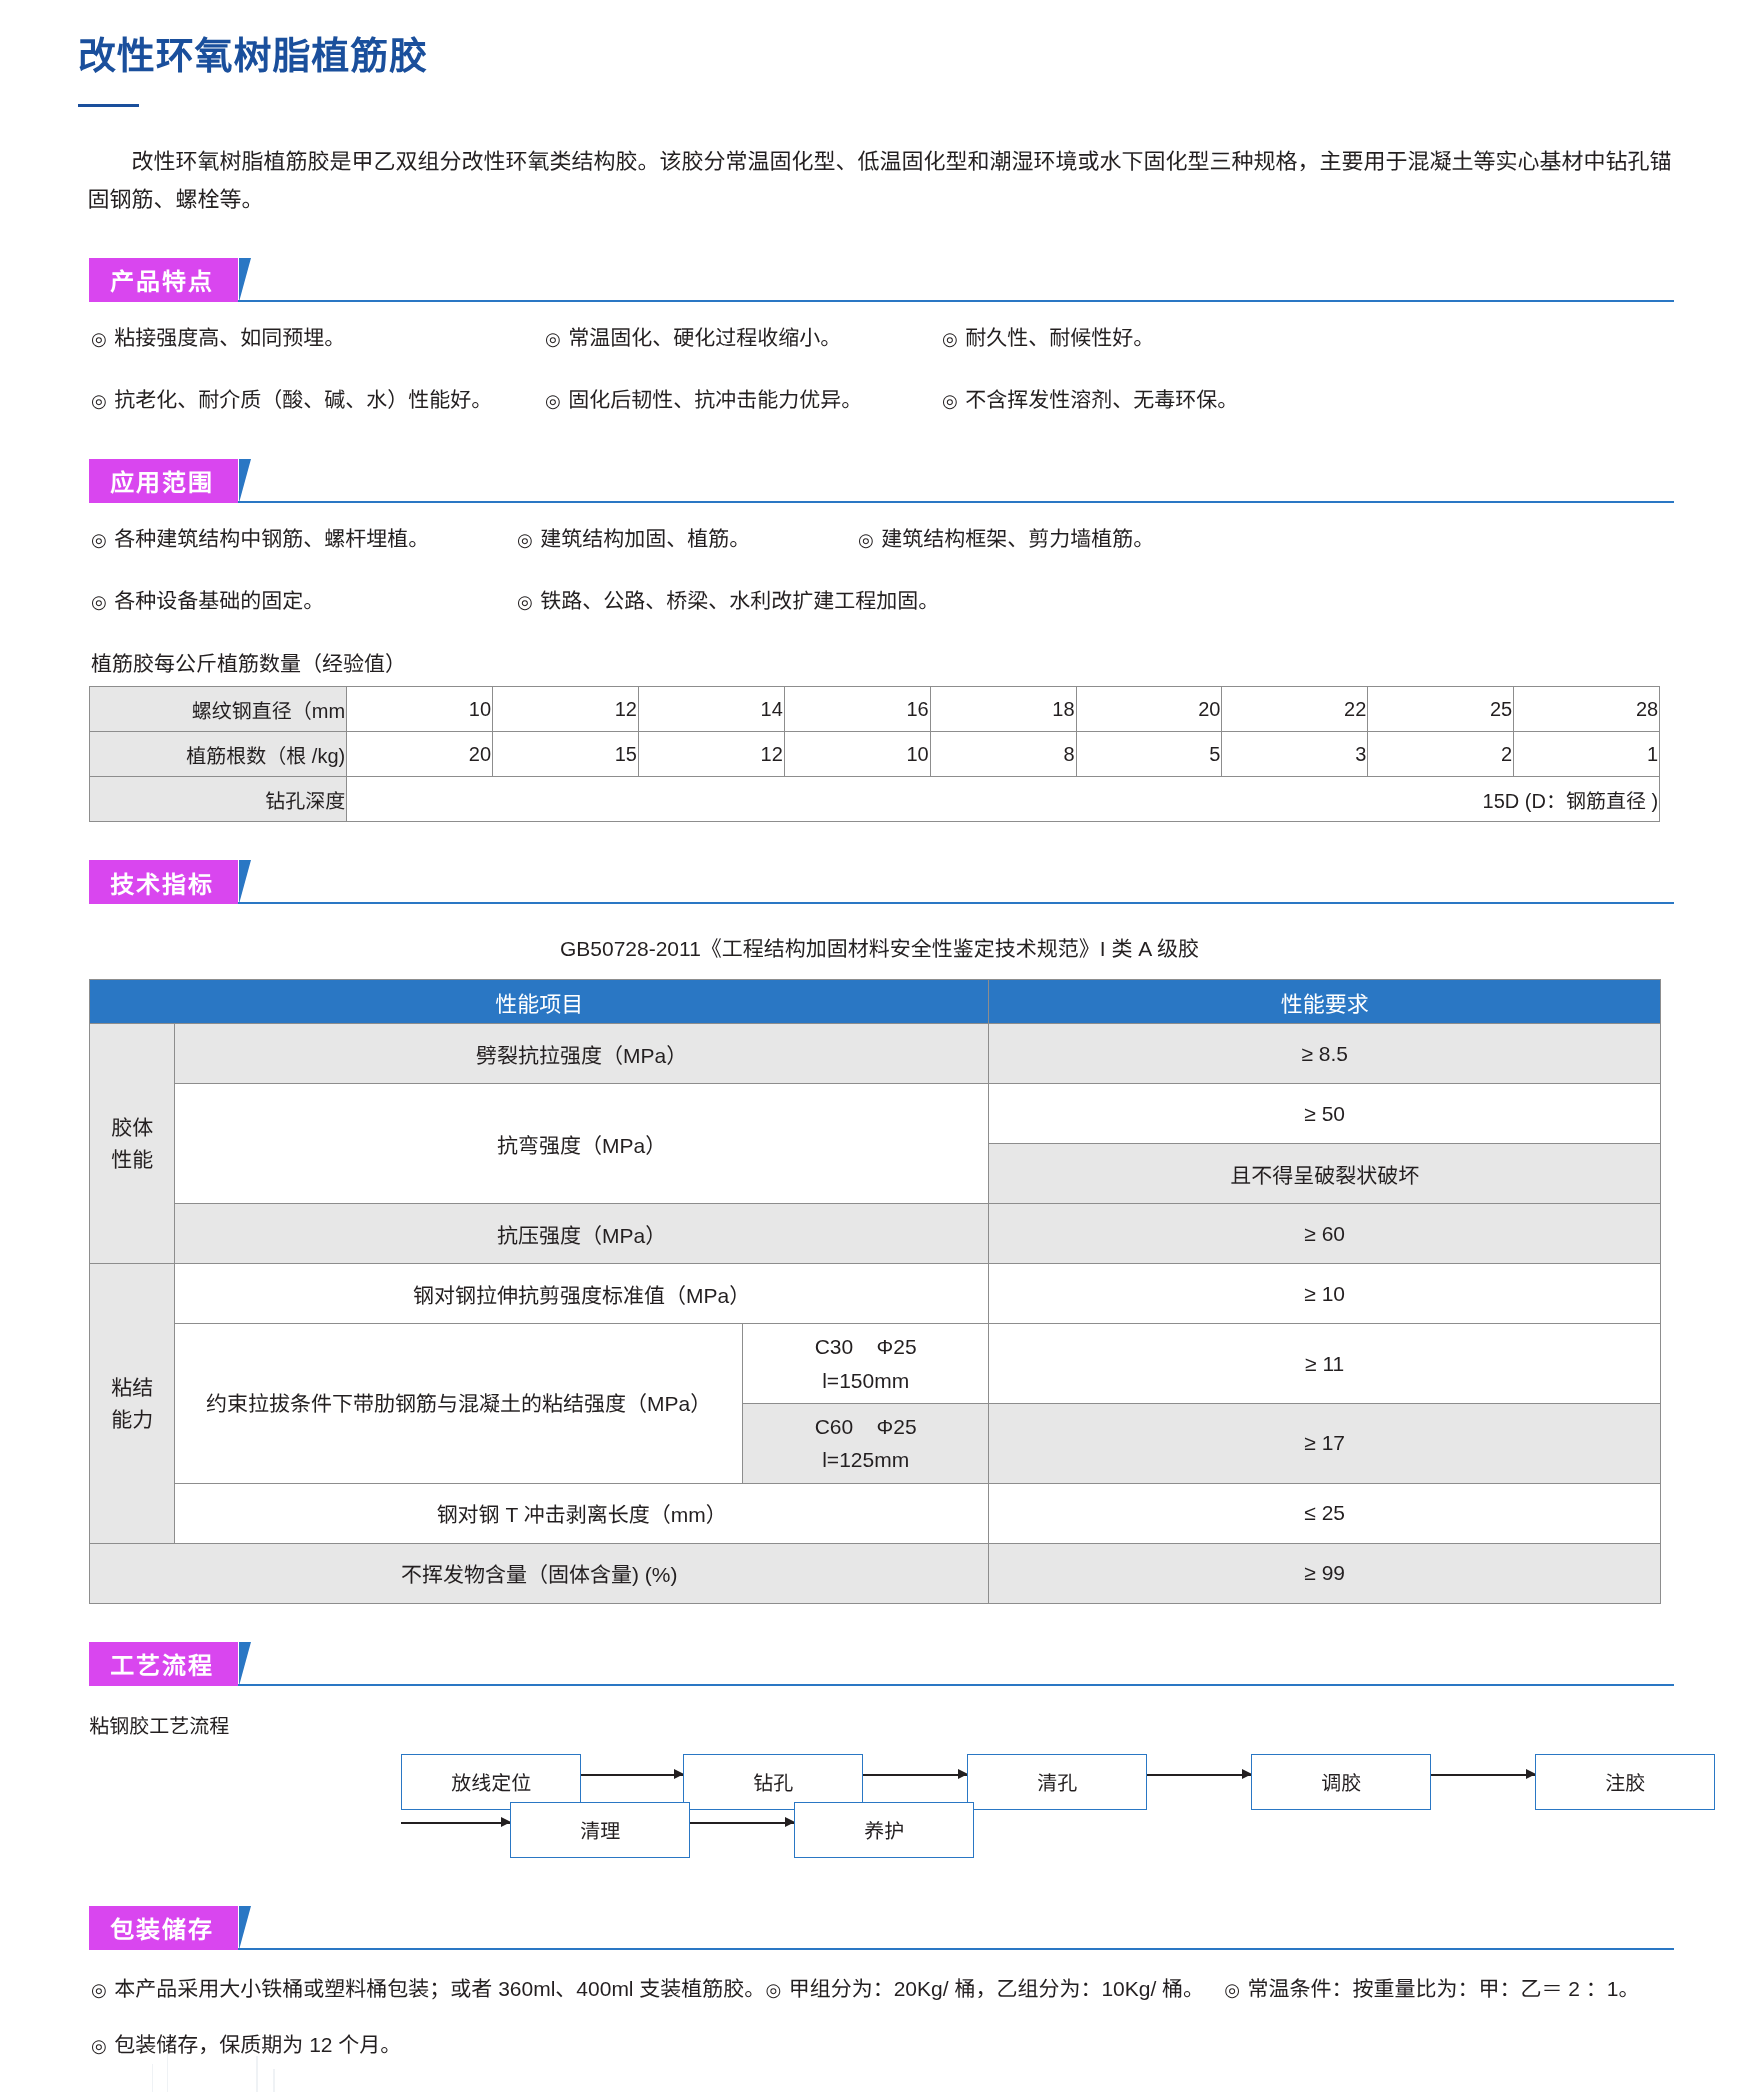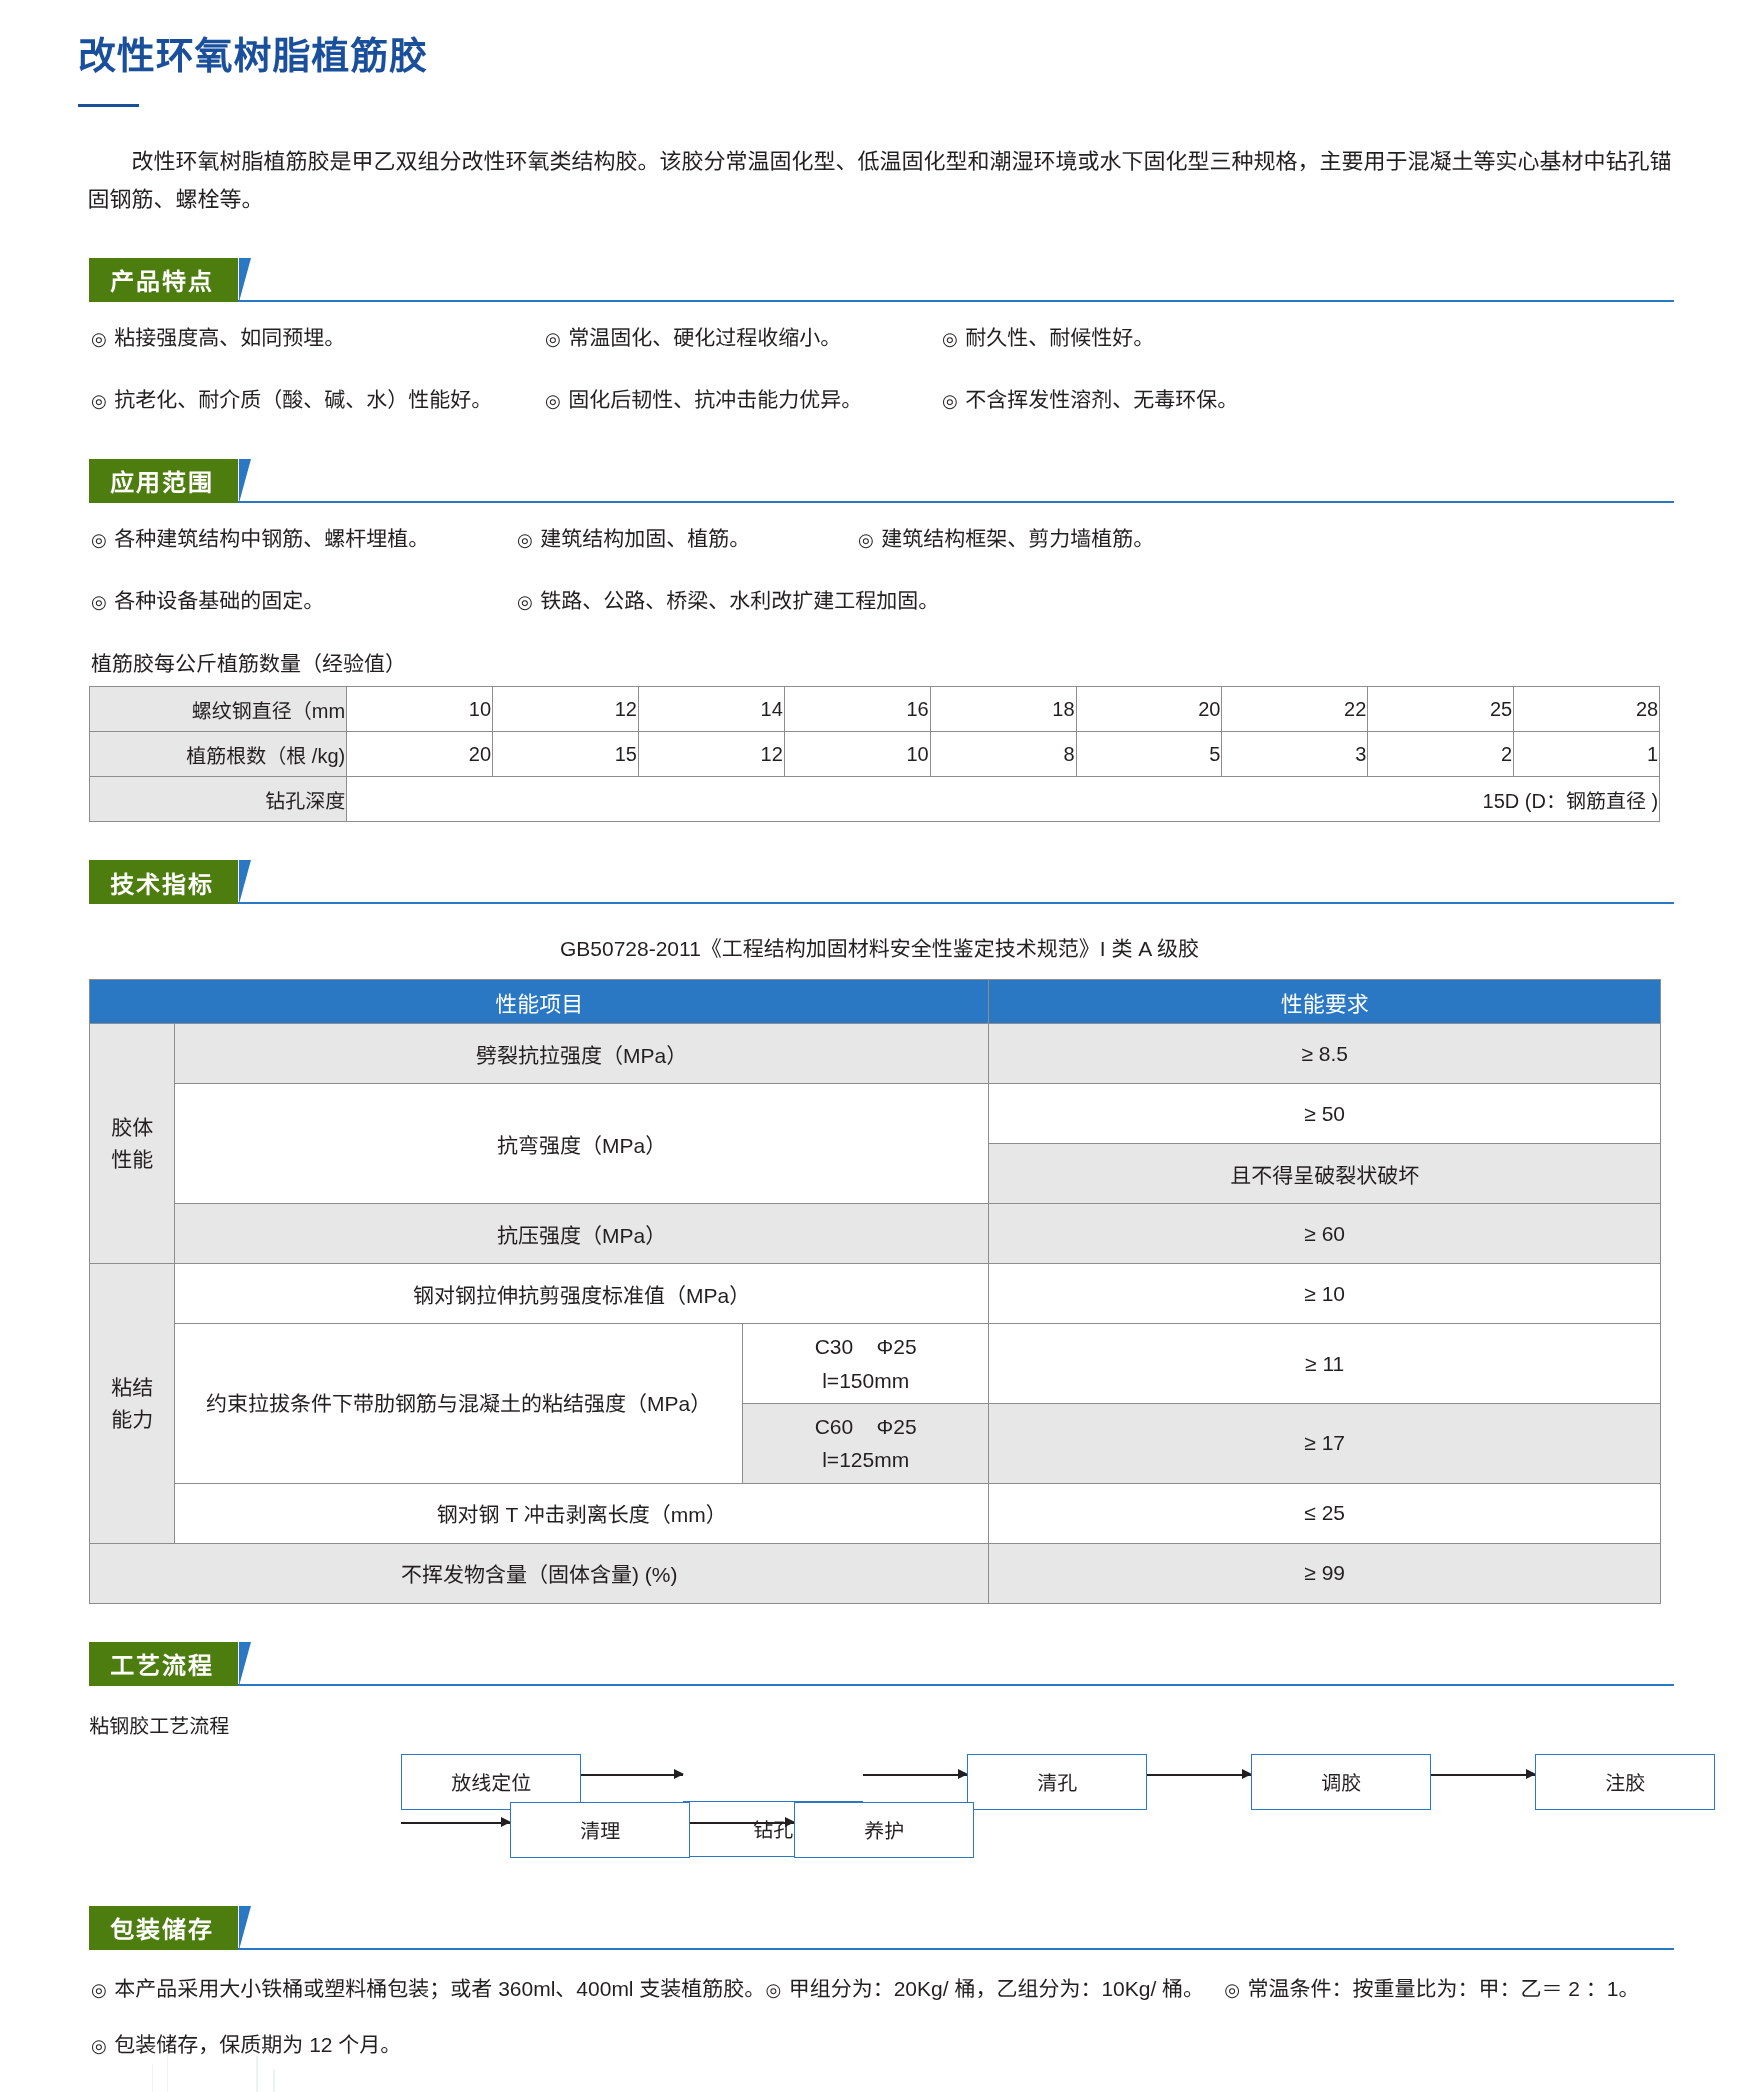--- a/index.html
+++ b/index.html
@@ -53,21 +53,21 @@
   }
   .sec-head {
     position: relative;
     height: 44px;
     margin-bottom: 5.7px;
   }
   .sec-tag {
     position: absolute;
     left: 13.2px; top: 0;
     height: 44px;
-    background: #4d7c0f;
+    background: #d946ef;
     color: #ffffff;
     font-size: 24px;
     font-weight: bold;
     letter-spacing: 1.9px;
     padding: 0 24.6px 0 21px;
     display: flex;
     align-items: center;
     z-index: 2;
   }
   .sec-tag::after {
@@ -370,21 +370,21 @@
       <div class="sec-tag">工艺流程</div>
       <div class="sec-line"></div>
     </div>
 
     <div class="flow-label">粘钢胶工艺流程</div>
 
     <div class="flow-wrap">
 
       <div class="flow-box" style="left:312px;  top:28px; width:180px;">放线定位</div>
       <div class="arrow" style="left:492px; top:48px; width:102px;"></div>
-      <div class="flow-box" style="left:594px;  top:28px; width:180px;margin-top:47px;">钻孔</div>
+      <div class="flow-box" style="left:594px;  top:28px; width:180px;">钻孔</div>
       <div class="arrow" style="left:774px; top:48px; width:104px;"></div>
       <div class="flow-box" style="left:878px;  top:28px; width:180px;">清孔</div>
       <div class="arrow" style="left:1058px; top:48px; width:104px;"></div>
       <div class="flow-box" style="left:1162px; top:28px; width:180px;">调胶</div>
       <div class="arrow" style="left:1342px; top:48px; width:104px;"></div>
       <div class="flow-box" style="left:1446px; top:28px; width:180px;">注胶</div>
 
       <div class="arrow" style="left:312px; top:96px; width:109px;"></div>
       <div class="flow-box" style="left:421px;  top:76px; width:180px;">清理</div>
       <div class="arrow" style="left:601px; top:96px; width:104px;"></div>

